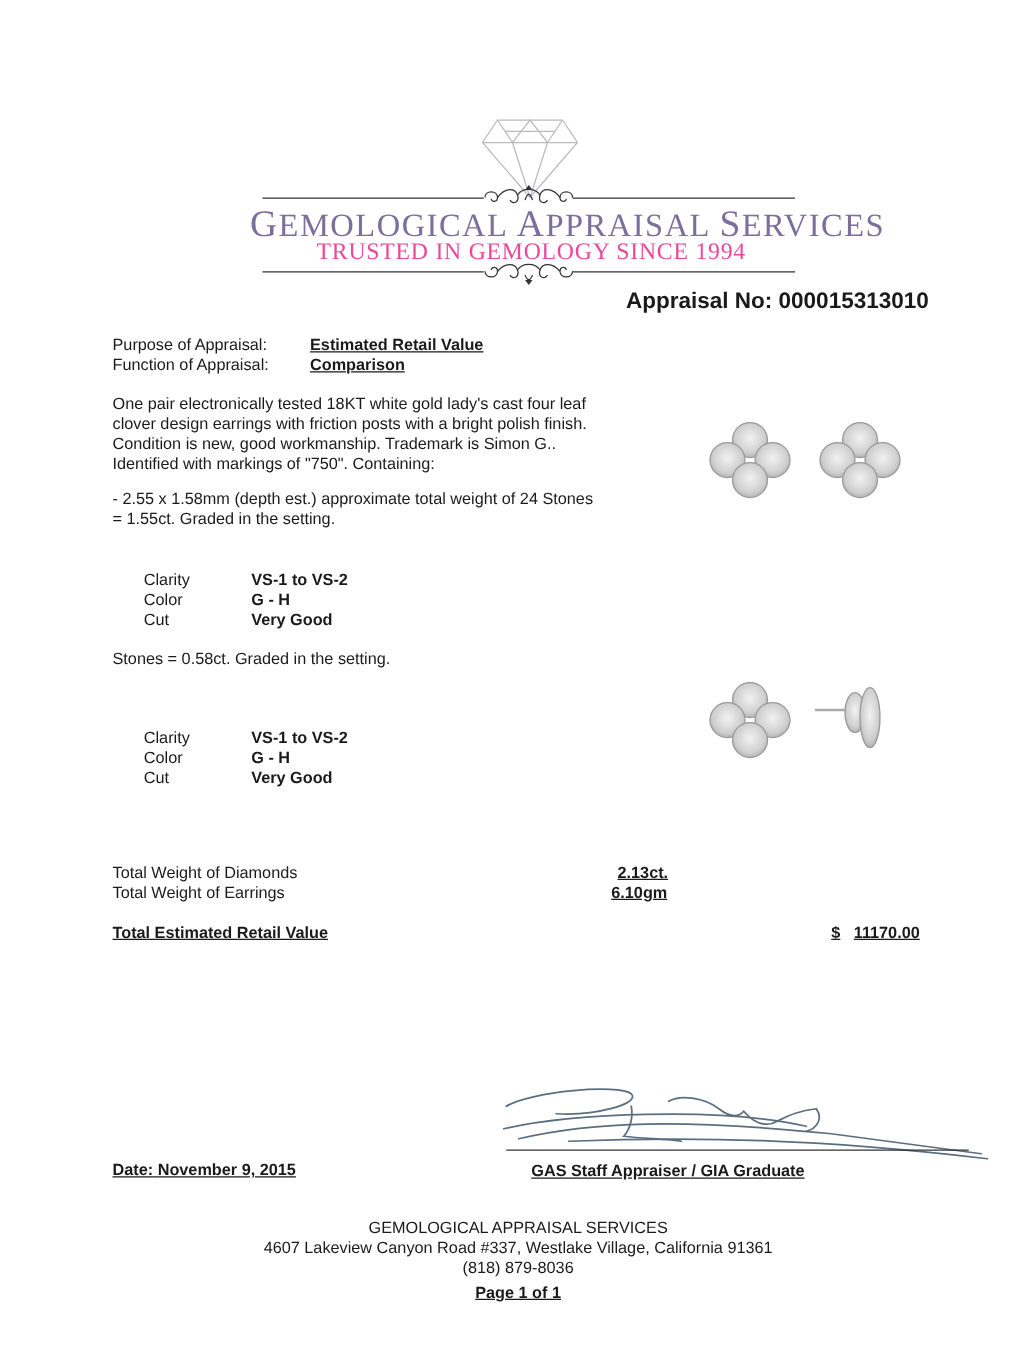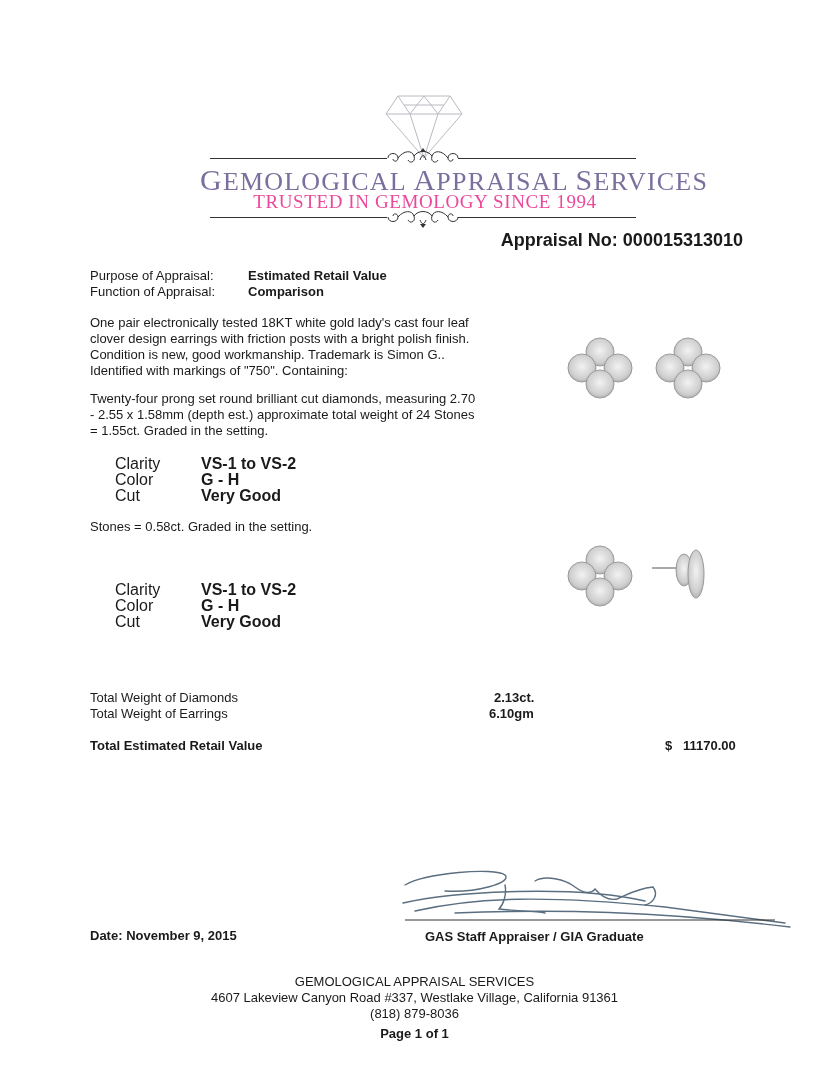--- a/index.html
+++ b/index.html
@@ -20,24 +20,24 @@
   .tagline {
     position: absolute; left: 200px; top: 191px; width: 450px; text-align: center;
     font-family: "Liberation Serif", serif; color: #ec4899; font-size: 19px;
     letter-spacing: 0.6px; white-space: nowrap;
   }
   .appraisal-no {
     position: absolute; right: 86px; top: 230px; font-weight: bold; font-size: 18px;
     white-space: nowrap;
   }
   .txt { font-size: 13px; line-height: 16px; white-space: nowrap; }
-  .b { font-weight: bold; }
+  .b { font-weight: bold; text-decoration: underline; }
   .para { position: absolute; left: 90px; width: 420px; font-size: 13px; line-height: 16px; }
   .para div { white-space: nowrap; }
-  .grade { position: absolute; font-size: 16px; line-height: 16px; }
+  .grade { position: absolute; font-size: 13px; line-height: 16px; }
   .grade .row { display: flex; }
   .grade .lbl { width: 86px; }
   .grade .val { font-weight: bold; text-align: right; }
   .photo { position: absolute; }
   .footer { position: absolute; left: 0; width: 829px; text-align: center; font-size: 13px; line-height: 16px; }
 </style>
 </head>
 <body>
 
 <div class="abs" style="left:0;top:0;width:829px;height:240px;">
@@ -96,21 +96,20 @@
 <div class="abs txt b" style="left:248px;top:284px;">Comparison</div>
 
 <div class="para" style="top:315px;">
   <div>One pair electronically tested 18KT white gold lady's cast four leaf</div>
   <div>clover design earrings with friction posts with a bright polish finish.</div>
   <div>Condition is new, good workmanship.  Trademark is Simon G..</div>
   <div>Identified with markings of "750".  Containing:</div>
 </div>
 
 <div class="para" style="top:391px;">
-  <div>Twenty-four prong set round brilliant cut diamonds, measuring 2.70</div>
   <div>- 2.55 x 1.58mm (depth est.) approximate total weight of 24 Stones</div>
   <div>= 1.55ct. Graded in the setting.</div>
 </div>
 <div class="grade" style="left:115px;top:456px;">
   <div class="row">
       <span class="lbl">Clarity</span>
       <span class="val">VS-1 to VS-2</span>
     </div>
   <div class="row">
       <span class="lbl">Color</span>

